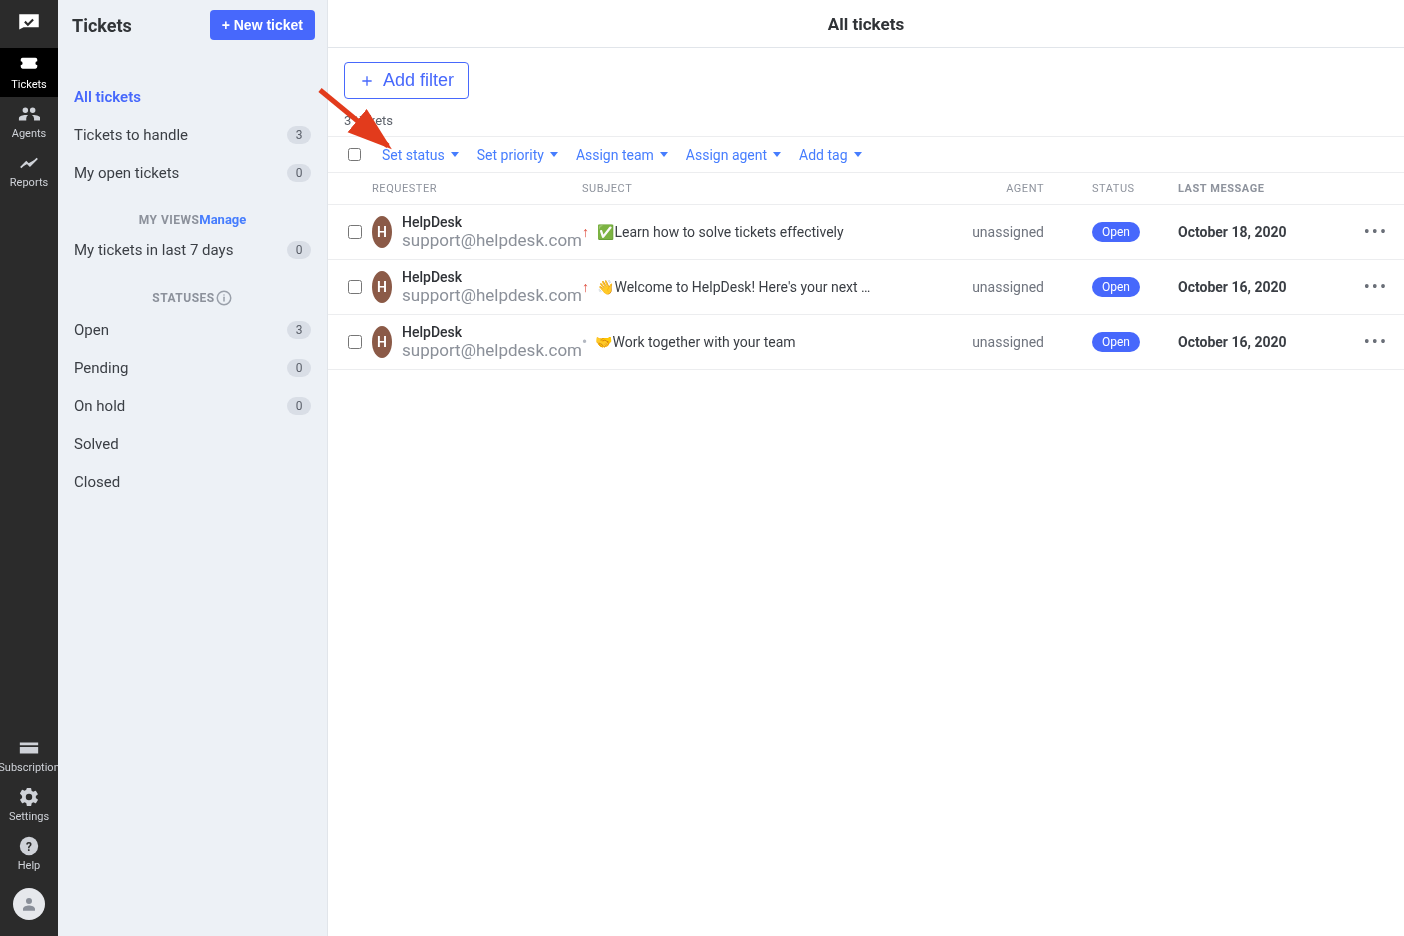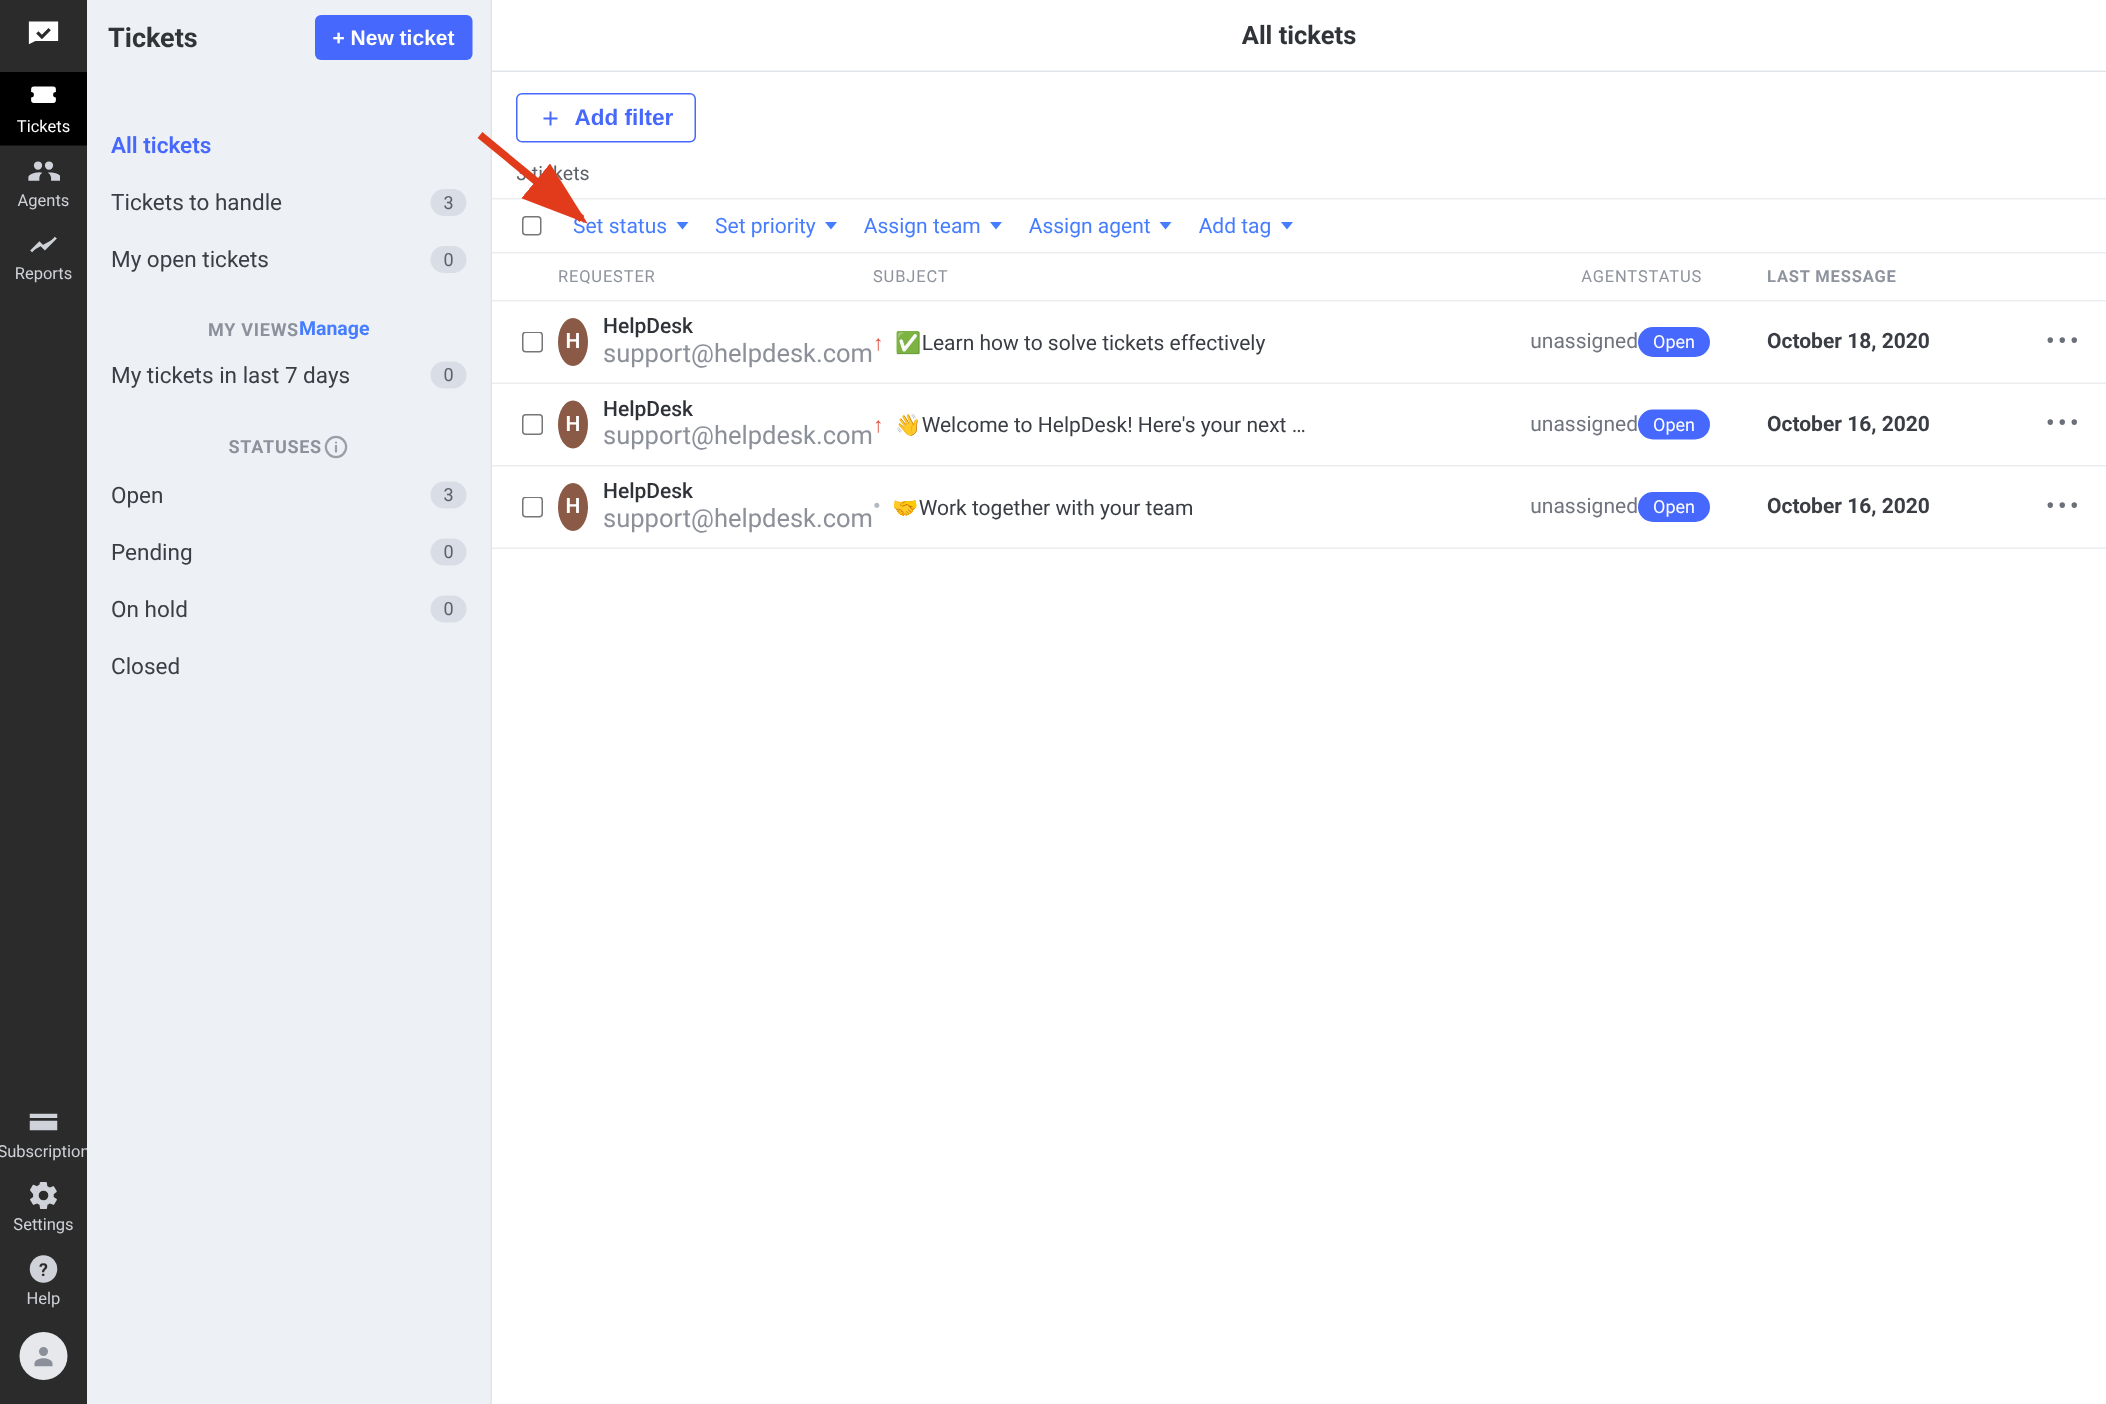--- a/index.html
+++ b/index.html
@@ -55,35 +55,35 @@
   .badge{background:var(--pill);color:#5b606a;border-radius:999px;min-width:24px;text-align:center;font-size:12px;padding:2px 8px;}
   .group-head{display:flex;align-items:center;justify-content:center;padding:20px 16px 4px;font-size:12px;letter-spacing:.04em;color:#8c919b;text-transform:uppercase;font-weight:bold;}
   .group-head .manage{color:var(--link);font-size:13px;text-transform:none;letter-spacing:0;cursor:pointer;}
   .group-head .info{width:18px;height:18px;display:inline-flex;align-items:center;justify-content:center;}
   .group-head .info svg{width:18px;height:18px;fill:none;stroke:#9aa0aa;stroke-width:2;}
 
   
   .main{flex:1;display:flex;flex-direction:column;background:#fff;position:relative;}
   .main-header{height:48px;border-bottom:1px solid var(--border);display:flex;align-items:center;justify-content:center;font-size:17px;font-weight:700;color:#303337;}
   .filters{padding:14px 16px;}
-  .btn-outline{display:inline-flex;align-items:center;gap:8px;border:1px solid var(--primary);color:var(--primary);background:#fff;border-radius:4px;padding:7px 14px;font-size:15px;font-weight:700;cursor:pointer;}
+  .btn-outline{display:inline-flex;align-items:center;gap:8px;border:1px solid var(--primary);color:var(--primary);background:#fff;border-radius:4px;padding:7px 14px;font-size:18px;font-weight:400;cursor:pointer;}
   .plus{width:16px;height:16px;}
   .count{padding:0 16px 8px;color:#5c616a;font-size:13px;}
 
   .bulk{display:flex;align-items:center;gap:18px;border-top:1px solid var(--row-border);border-bottom:1px solid var(--row-border);padding:8px 16px;font-size:14px;position:relative;}
   .bulk .chk{display:flex;align-items:center;}
   .bulk-action{color:var(--link);display:inline-flex;align-items:center;gap:6px;cursor:pointer;}
   .caret{width:0;height:0;border-left:4px solid transparent;border-right:4px solid transparent;border-top:5px solid var(--link);display:inline-block;}
 
   .thead{display:flex;align-items:center;padding:9px 16px;font-size:11px;letter-spacing:.05em;color:#8e939d;text-transform:uppercase;border-bottom:1px solid var(--row-border);}
   .col-chk{width:28px;}
   .col-req{width:210px;}
   .col-sub{flex:1;min-width:0;}
   .col-agent{width:170px;text-align:right;}
-  .col-status{width:86px;}
+  .col-status{width:86px;margin-left:48px;}
   .col-msg{width:170px;font-weight:bold;}
   .col-act{width:40px;text-align:right;}
 
   .trow{display:flex;align-items:center;padding:9px 16px;border-bottom:1px solid var(--row-border);font-size:14px;cursor:pointer;}
   .trow input[type=checkbox]{width:14px;height:14px;}
   .req{display:flex;align-items:center;gap:10px;}
   .avatar{width:32px;height:32px;border-radius:50%;background:var(--avatar);color:#fff;display:flex;align-items:center;justify-content:center;font-size:14px;font-weight:600;}
   .req-text .name{font-size:14px;color:#2f3237;font-weight:500;}
   .req-text .email{font-size:17px;color:#8b9099;}
   .sub{display:flex;align-items:center;gap:8px;white-space:nowrap;overflow:hidden;text-overflow:ellipsis;color:#3a3e44;}
@@ -210,20 +210,23 @@
   </div>
   <div class="nav-item">
     <span>Pending</span>
     <span class="badge">0</span>
   </div>
   <div class="nav-item">
     <span>On hold</span>
     <span class="badge">0</span>
   </div>
   <div class="nav-item">
+    <span>Solved</span>
+  </div>
+  <div class="nav-item">
     <span>Closed</span>
   </div>
 
   <svg class="arrow" style="left:258px;top:86px;" width="90" height="80">
     <defs>
         <marker id="ah" markerWidth="10" markerHeight="10" refX="8" refY="3" orient="auto">
           <path d="M0,0 L0,6 L9,3 z" fill="#e23b1c"></path>
         </marker>
       </defs>
     <line x1="4" y1="4" x2="72" y2="60" stroke="#e23b1c" stroke-width="5" marker-end="url(#ah)"></line>

